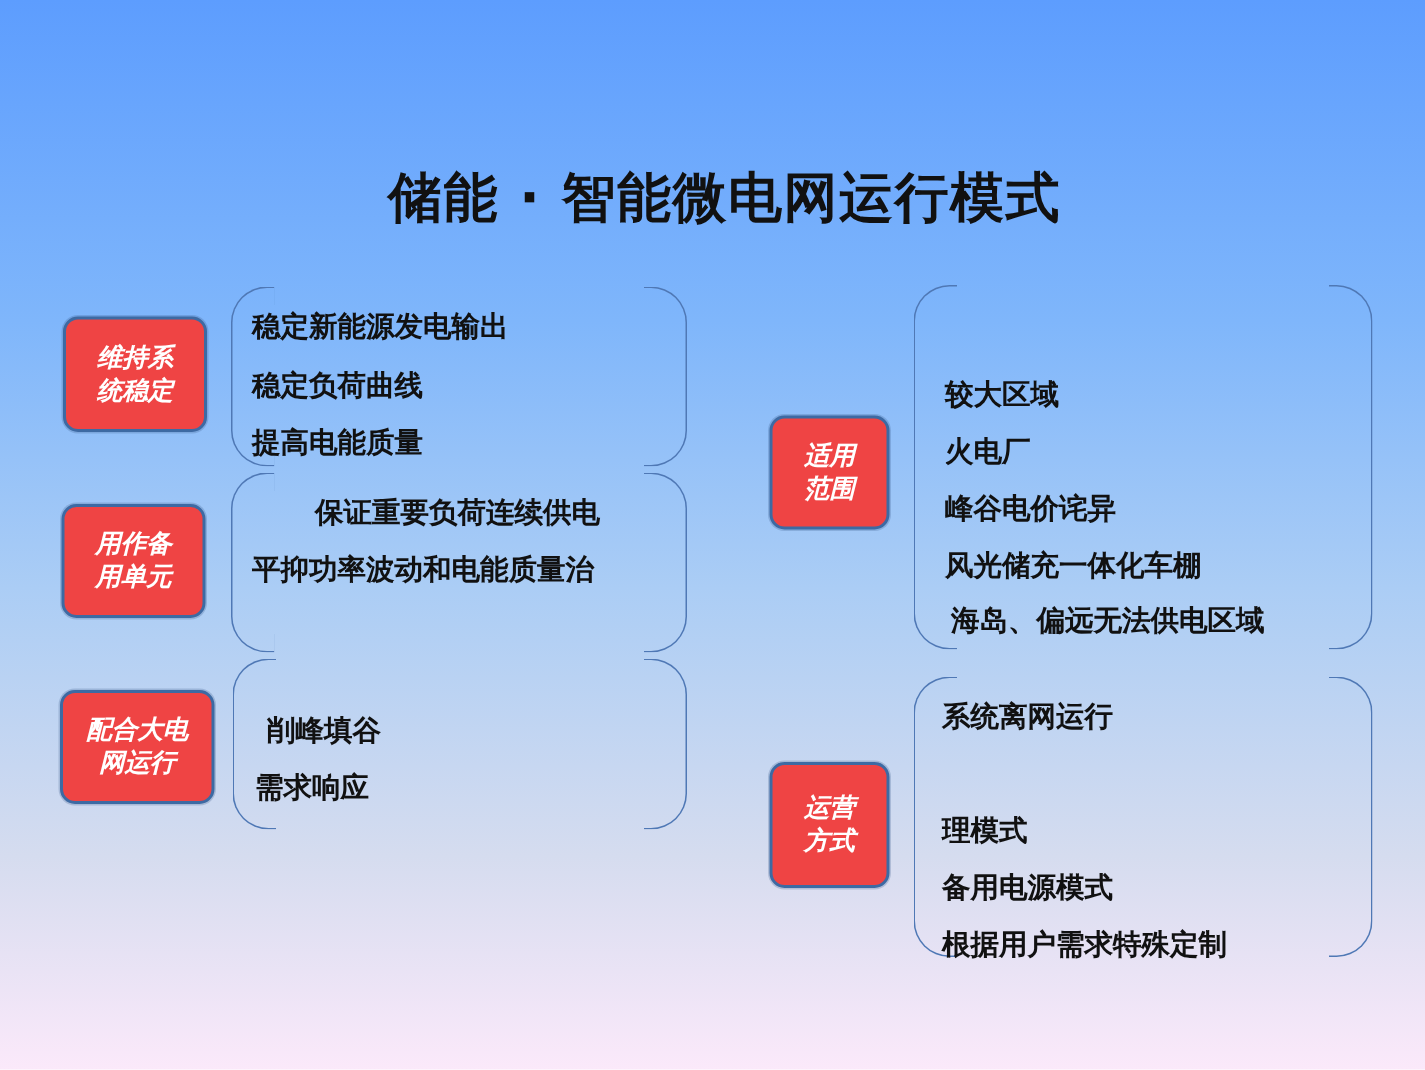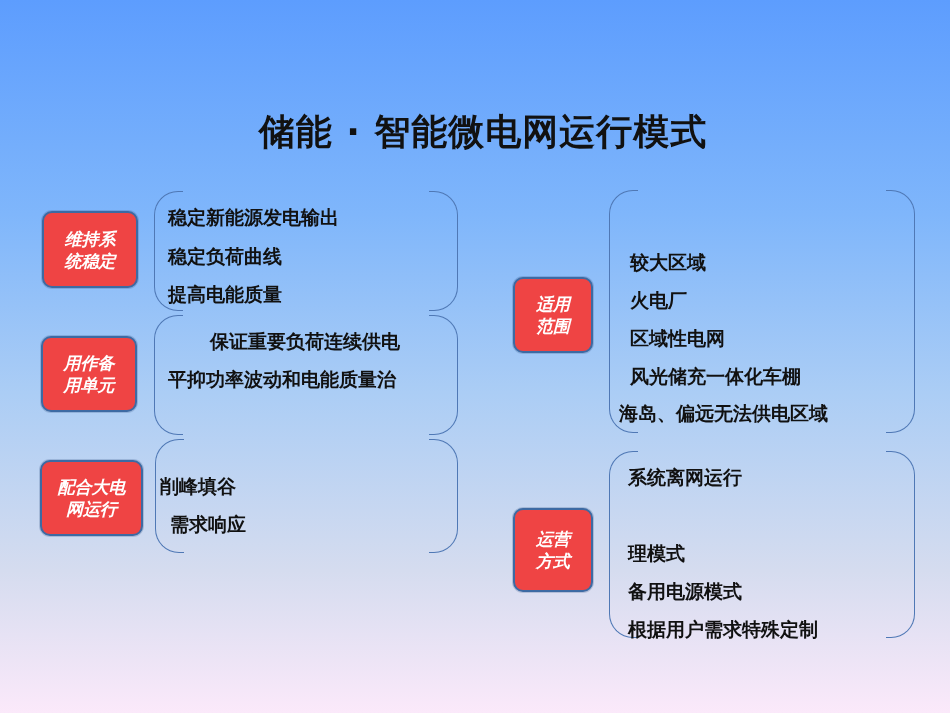--- a/index.html
+++ b/index.html
@@ -69,38 +69,38 @@
 </div>
 
 <div class="label-box" style="left:40px; top:460px; width:103px; height:76px;">
   <div>
     <span>配合大电</span>
     <span>网运行</span>
   </div>
 </div>
 <div class="bracket" style="left:155px; top:439px; width:303px; height:114px;">
   <div class="items">
-    <div class="item" style="left:5px; top:35px;">削峰填谷</div>
+    <div class="item" style="left:23px; top:35px;">削峰填谷</div>
     <div class="item" style="left:15px; top:73px;">需求响应</div>
   </div>
 </div>
 
 <div class="label-box" style="left:513px; top:277px; width:80px; height:76px;">
   <div>
     <span>适用</span>
     <span>范围</span>
   </div>
 </div>
 <div class="bracket" style="left:609px; top:190px; width:306px; height:243px;">
   <div class="items">
     <div class="item" style="left:21px; top:60px;">较大区域</div>
     <div class="item" style="left:21px; top:98px;">火电厂</div>
-    <div class="item" style="left:21px; top:136px;">区域性电网</div>
+    <div class="item" style="left:21px; top:136px;">峰谷电价诧异</div>
     <div class="item" style="left:21px; top:174px;">风光储充一体化车棚</div>
-    <div class="item" style="left:10px; top:211px;text-align:center;">海岛、偏远无法供电区域</div>
+    <div class="item" style="left:25px; top:211px;text-align:center;">海岛、偏远无法供电区域</div>
   </div>
 </div>
 
 <div class="label-box" style="left:513px; top:508px; width:80px; height:84px;">
   <div>
     <span>运营</span>
     <span>方式</span>
   </div>
 </div>
 <div class="bracket" style="left:609px; top:451px; width:306px; height:187px;">

